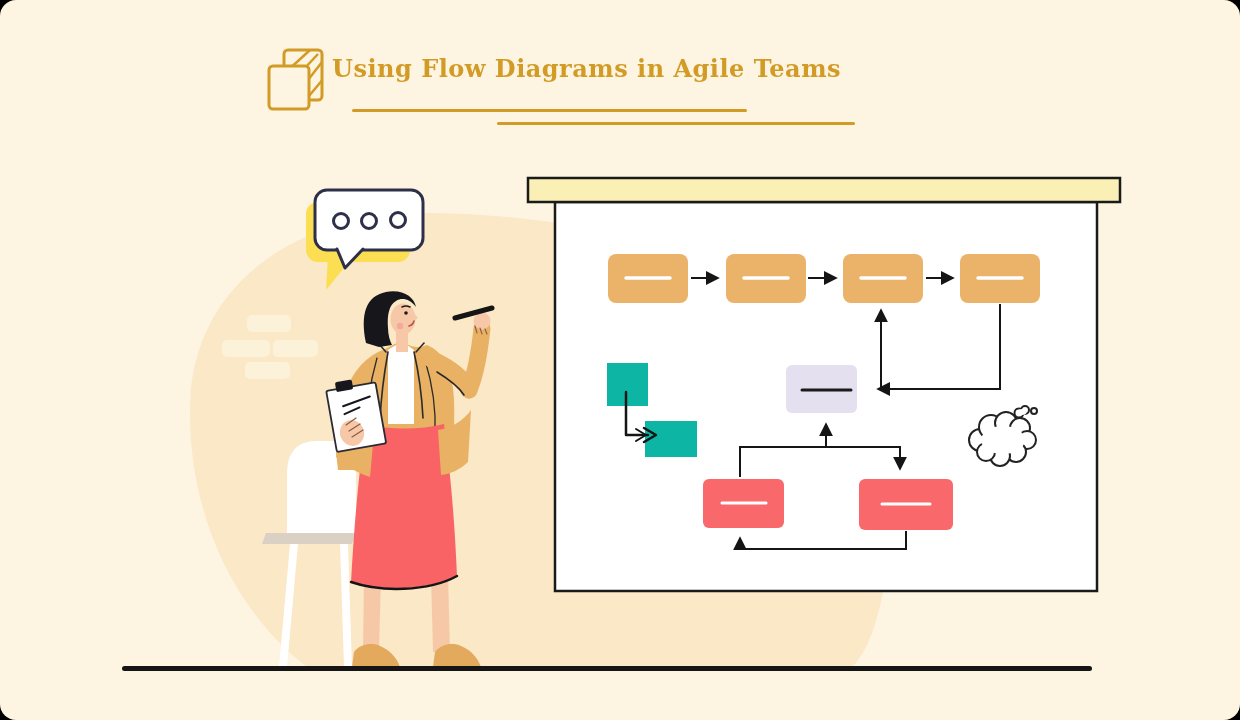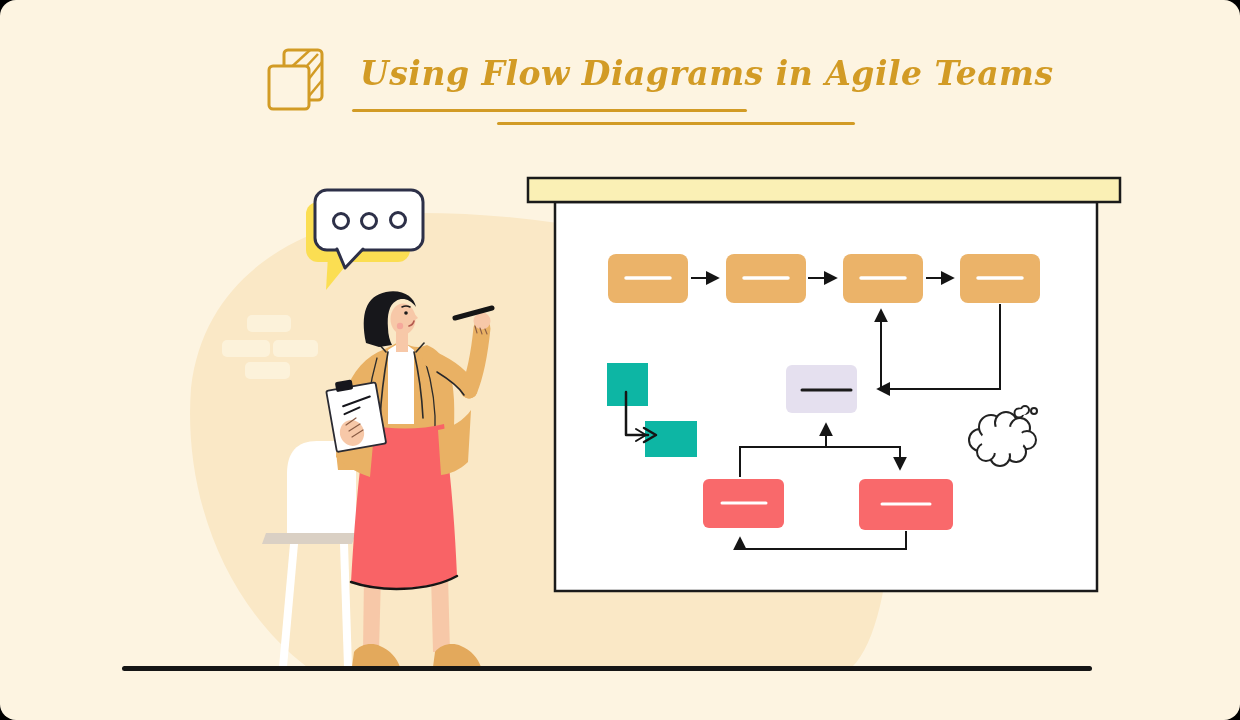--- a/index.html
+++ b/index.html
@@ -3,23 +3,23 @@
 <meta charset="utf-8">
 <style>
   html,body{margin:0;padding:0;background:#000;}
   .stage{
     position:relative;width:1240px;height:720px;overflow:hidden;
     background:#FDF4E1;border-radius:16px;
     font-family:"DejaVu Sans", sans-serif;
   }
   .stage svg{position:absolute;left:0;top:0;}
   .page-title{
-    position:absolute;left:360px;top:54px;
-    font-family:"DejaVu Serif", serif;font-style:italic;font-weight:700;
-    font-size:33px;color:#D29B25;white-space:nowrap;letter-spacing:.5px;
+    position:absolute;left:332px;top:54px;
+    font-family:"DejaVu Serif", serif;font-weight:700;
+    font-size:24px;color:#D29B25;white-space:nowrap;letter-spacing:.5px;
   }
   .title-underline{position:absolute;height:3px;background:#D29B25;border-radius:2px;}
   .u1{left:352px;top:109px;width:395px;}
   .u2{left:497px;top:122px;width:358px;}
 </style>
 </head>
 <body>
 
 <div class="stage">
 

